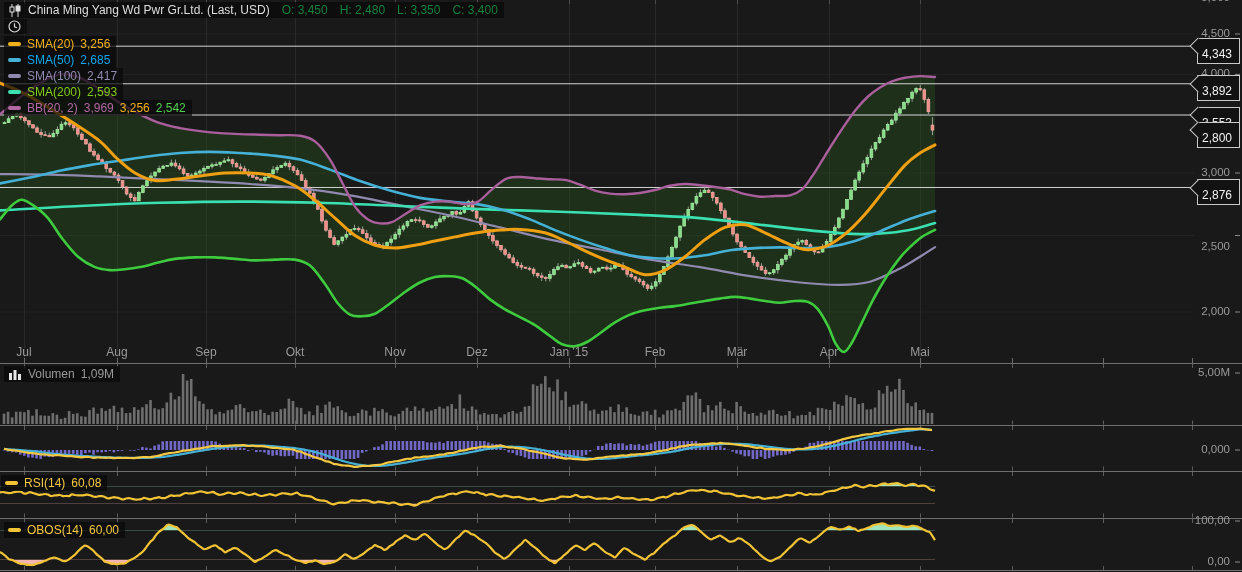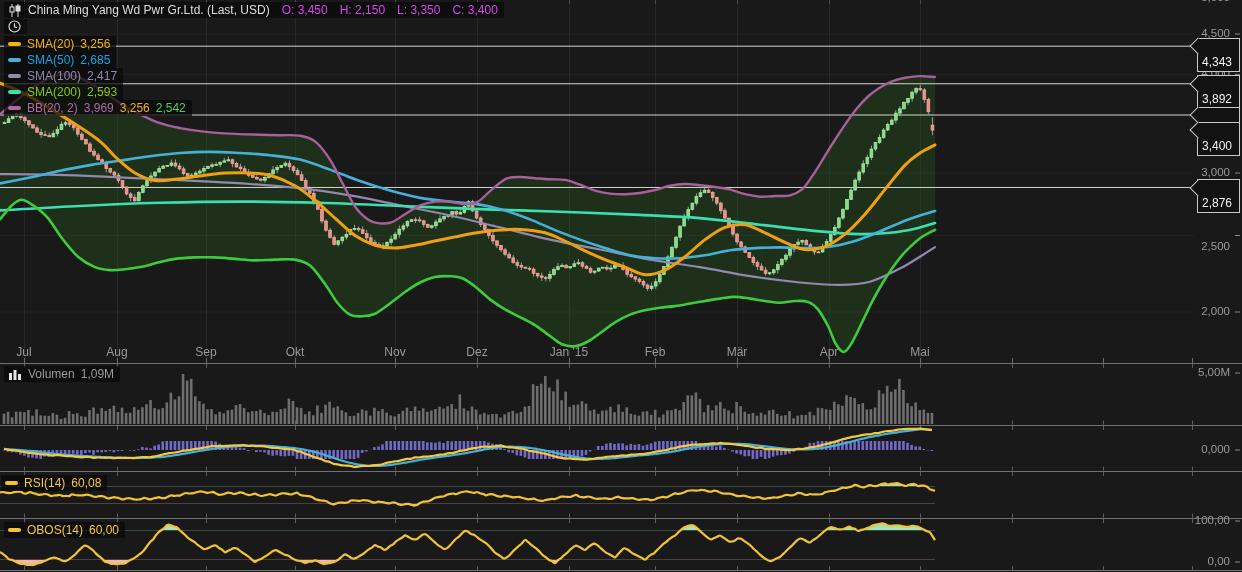--- a/index.html
+++ b/index.html
@@ -3,28 +3,28 @@
 <meta charset="utf-8">
 <style>
   html,body{margin:0;padding:0;background:#0c0c0c;}
   #root{position:relative;width:1242px;height:572px;background:#191919;overflow:hidden;
         font-family:"Liberation Sans",sans-serif;-webkit-font-smoothing:antialiased;}
   #cv{position:absolute;left:0;top:0;}
   .ov{position:absolute;z-index:5;display:inline-flex;align-items:center;gap:6px;
       background:rgba(8,8,8,0.72);padding:1px 6px 1px 4px;font-size:12px;white-space:nowrap;}
   .dash{display:inline-block;width:13px;height:3.5px;border-radius:2px;flex:0 0 auto;}
   .t-title{color:#dedede;}
-  .t-ohlc{color:#d946ef;margin-left:6px;}
+  .t-ohlc{color:#15803d;margin-left:6px;}
   .c-sma20{color:#f2b117;}.c-sma50{color:#0ea5e9;}.c-sma100{color:#9089b0;}
   .c-sma200{color:#84cc16;}.c-bb{color:#b168a4;}.c-green{color:#52d052;}
   .c-yellow{color:#f5c842;}.c-purple{color:#8d85e0;}.c-gray{color:#9a9a9a;}
   .axis-label{position:absolute;z-index:4;color:#9a9a9a;font-size:11.5px;width:84px;text-align:right;}
   .month-label{position:absolute;z-index:4;color:#9a9a9a;font-size:12px;width:52px;text-align:center;}
   .price-tag{position:absolute;left:1197px;z-index:6;height:16px;line-height:15px;background:#121212;
-             border:1px solid #c9c9c9;color:#f2f2f2;font-size:12px;padding:16px 7px 0 4px;}
+             border:1px solid #c9c9c9;color:#f2f2f2;font-size:12px;padding:8px 7px 0 4px;}
   .price-tag::before{content:'';position:absolute;left:-6.2px;top:1.7px;width:11px;height:11px;
              background:#121212;border-left:1px solid #c9c9c9;border-bottom:1px solid #c9c9c9;
              transform:rotate(45deg);}
   .ico{flex:0 0 auto;display:inline-flex;}
 </style>
 </head>
 <body>
 
 <div id="root">
   <svg id="cv" width="1242" height="572">
@@ -1155,21 +1155,21 @@
     <span class="ico">
       <svg width="14" height="13" viewBox="0 0 14 13">
         <line x1="4" y1="0" x2="4" y2="13" stroke="#e0e0e0" stroke-width="1"></line>
         <rect x="2" y="3" width="4" height="5" fill="#191919" stroke="#e0e0e0"></rect>
         <line x1="10" y1="0" x2="10" y2="13" stroke="#e0e0e0" stroke-width="1"></line>
         <rect x="8" y="2" width="4" height="5" fill="#e0e0e0" stroke="#e0e0e0"></rect>
       </svg>
     </span>
     <span class="t-title">China Ming Yang Wd Pwr Gr.Ltd. (Last, USD)</span>
     <span class="t-ohlc">O: 3,450</span>
-    <span class="t-ohlc">H: 2,150</span>
+    <span class="t-ohlc">H: 2,480</span>
     <span class="t-ohlc">L: 3,350</span>
     <span class="t-ohlc">C: 3,400</span>
   </div>
   <div class="ov" style="left:4px;top:19px;">
     <span class="ico">
       <svg width="13" height="13" viewBox="0 0 13 13">
         <circle cx="6.5" cy="6.5" r="5.5" fill="none" stroke="#d8d8d8" stroke-width="1.2"></circle>
         <path d="M6.5 3.2 L6.5 6.8 L9 7.8" fill="none" stroke="#d8d8d8" stroke-width="1.2"></path>
       </svg>
     </span>
@@ -1242,14 +1242,14 @@
     <div class="axis-label" style="left: 1146px; top: 228.503px; margin-top: 11px;">2,500</div>
     <div class="axis-label" style="left: 1146px; top: 305px;">2,000</div>
     <div class="axis-label" style="left: 1146px; top: 366px;">5,00M</div>
     <div class="axis-label" style="left: 1146px; top: 443px;">0,000</div>
     <div class="axis-label" style="left: 1146px; top: 514px;">100,00</div>
     <div class="axis-label" style="left: 1146px; top: 555px;">0,00</div>
     <div class="price-tag" style="top: 37.6741px;">4,343</div>
     <div class="price-tag" style="top: 75.2612px;">3,892</div>
     <div class="price-tag" style="top: 106.502px;">3,553</div>
     <div class="price-tag" style="top: 178.971px;">2,876</div>
-    <div class="price-tag" style="top: 121.592px;">3,400</div>
+    <div class="price-tag" style="top: 121.592px;">2,800</div>
   </div>
 
 </body></html>

